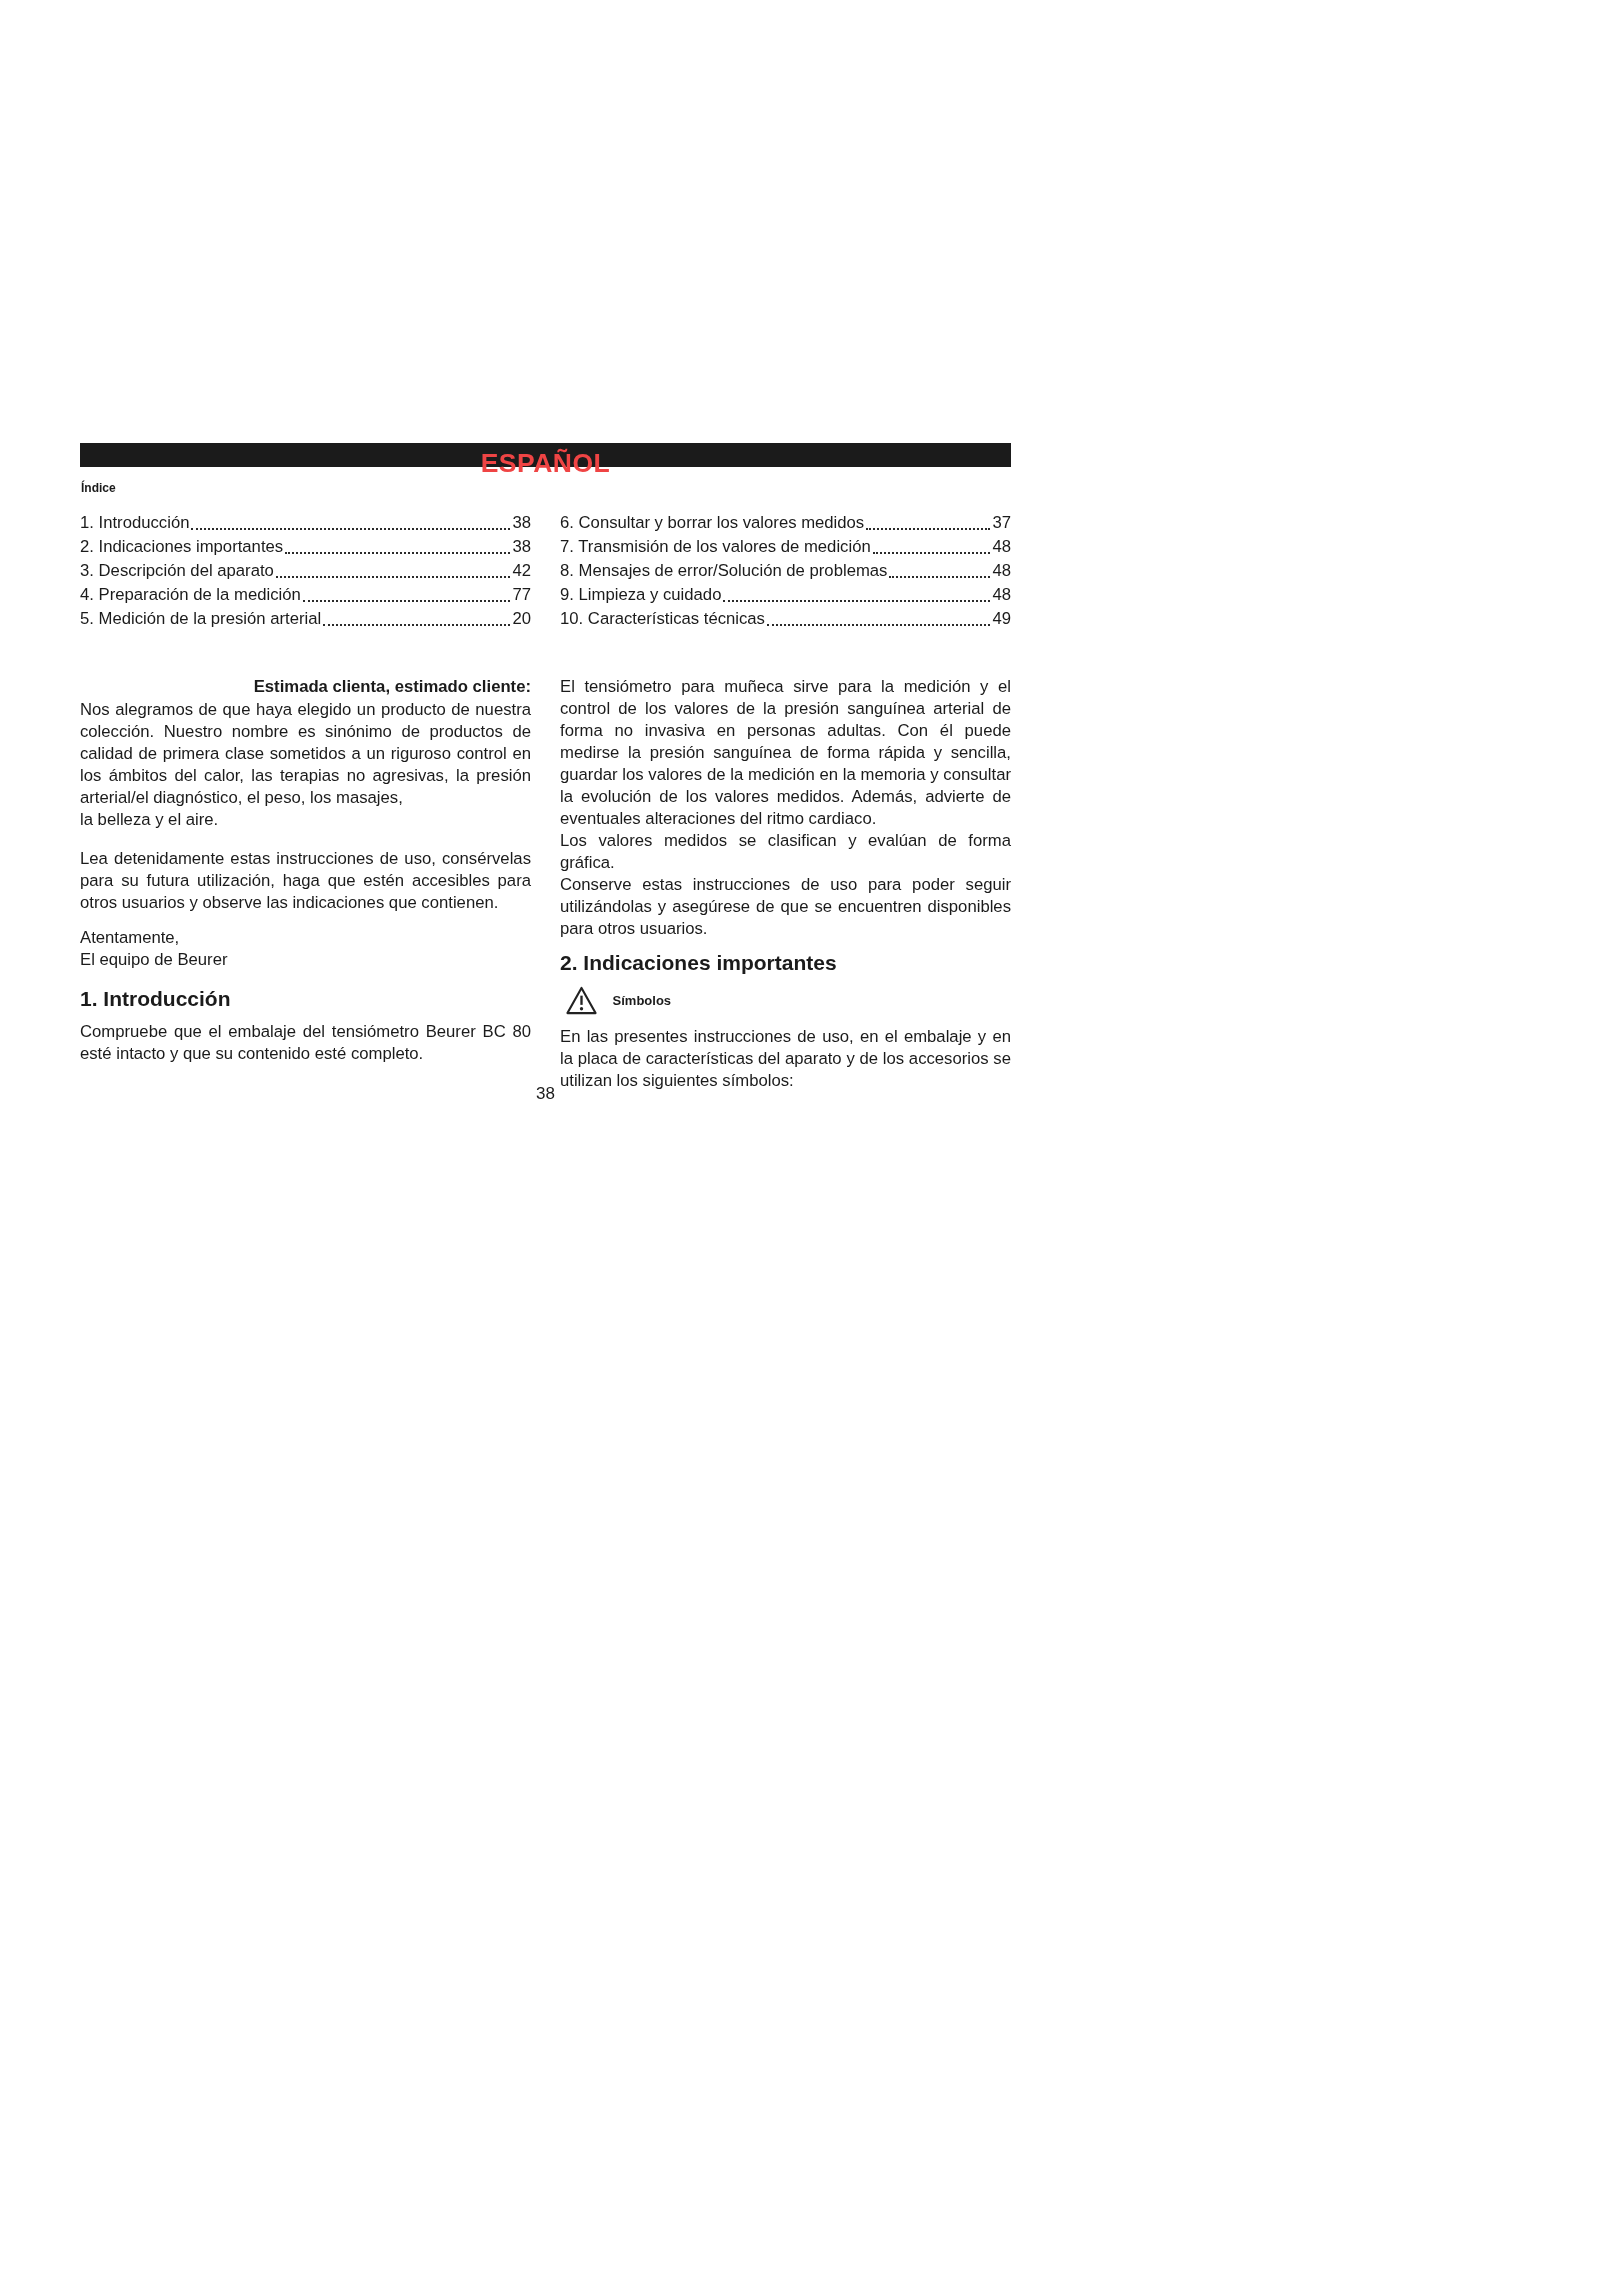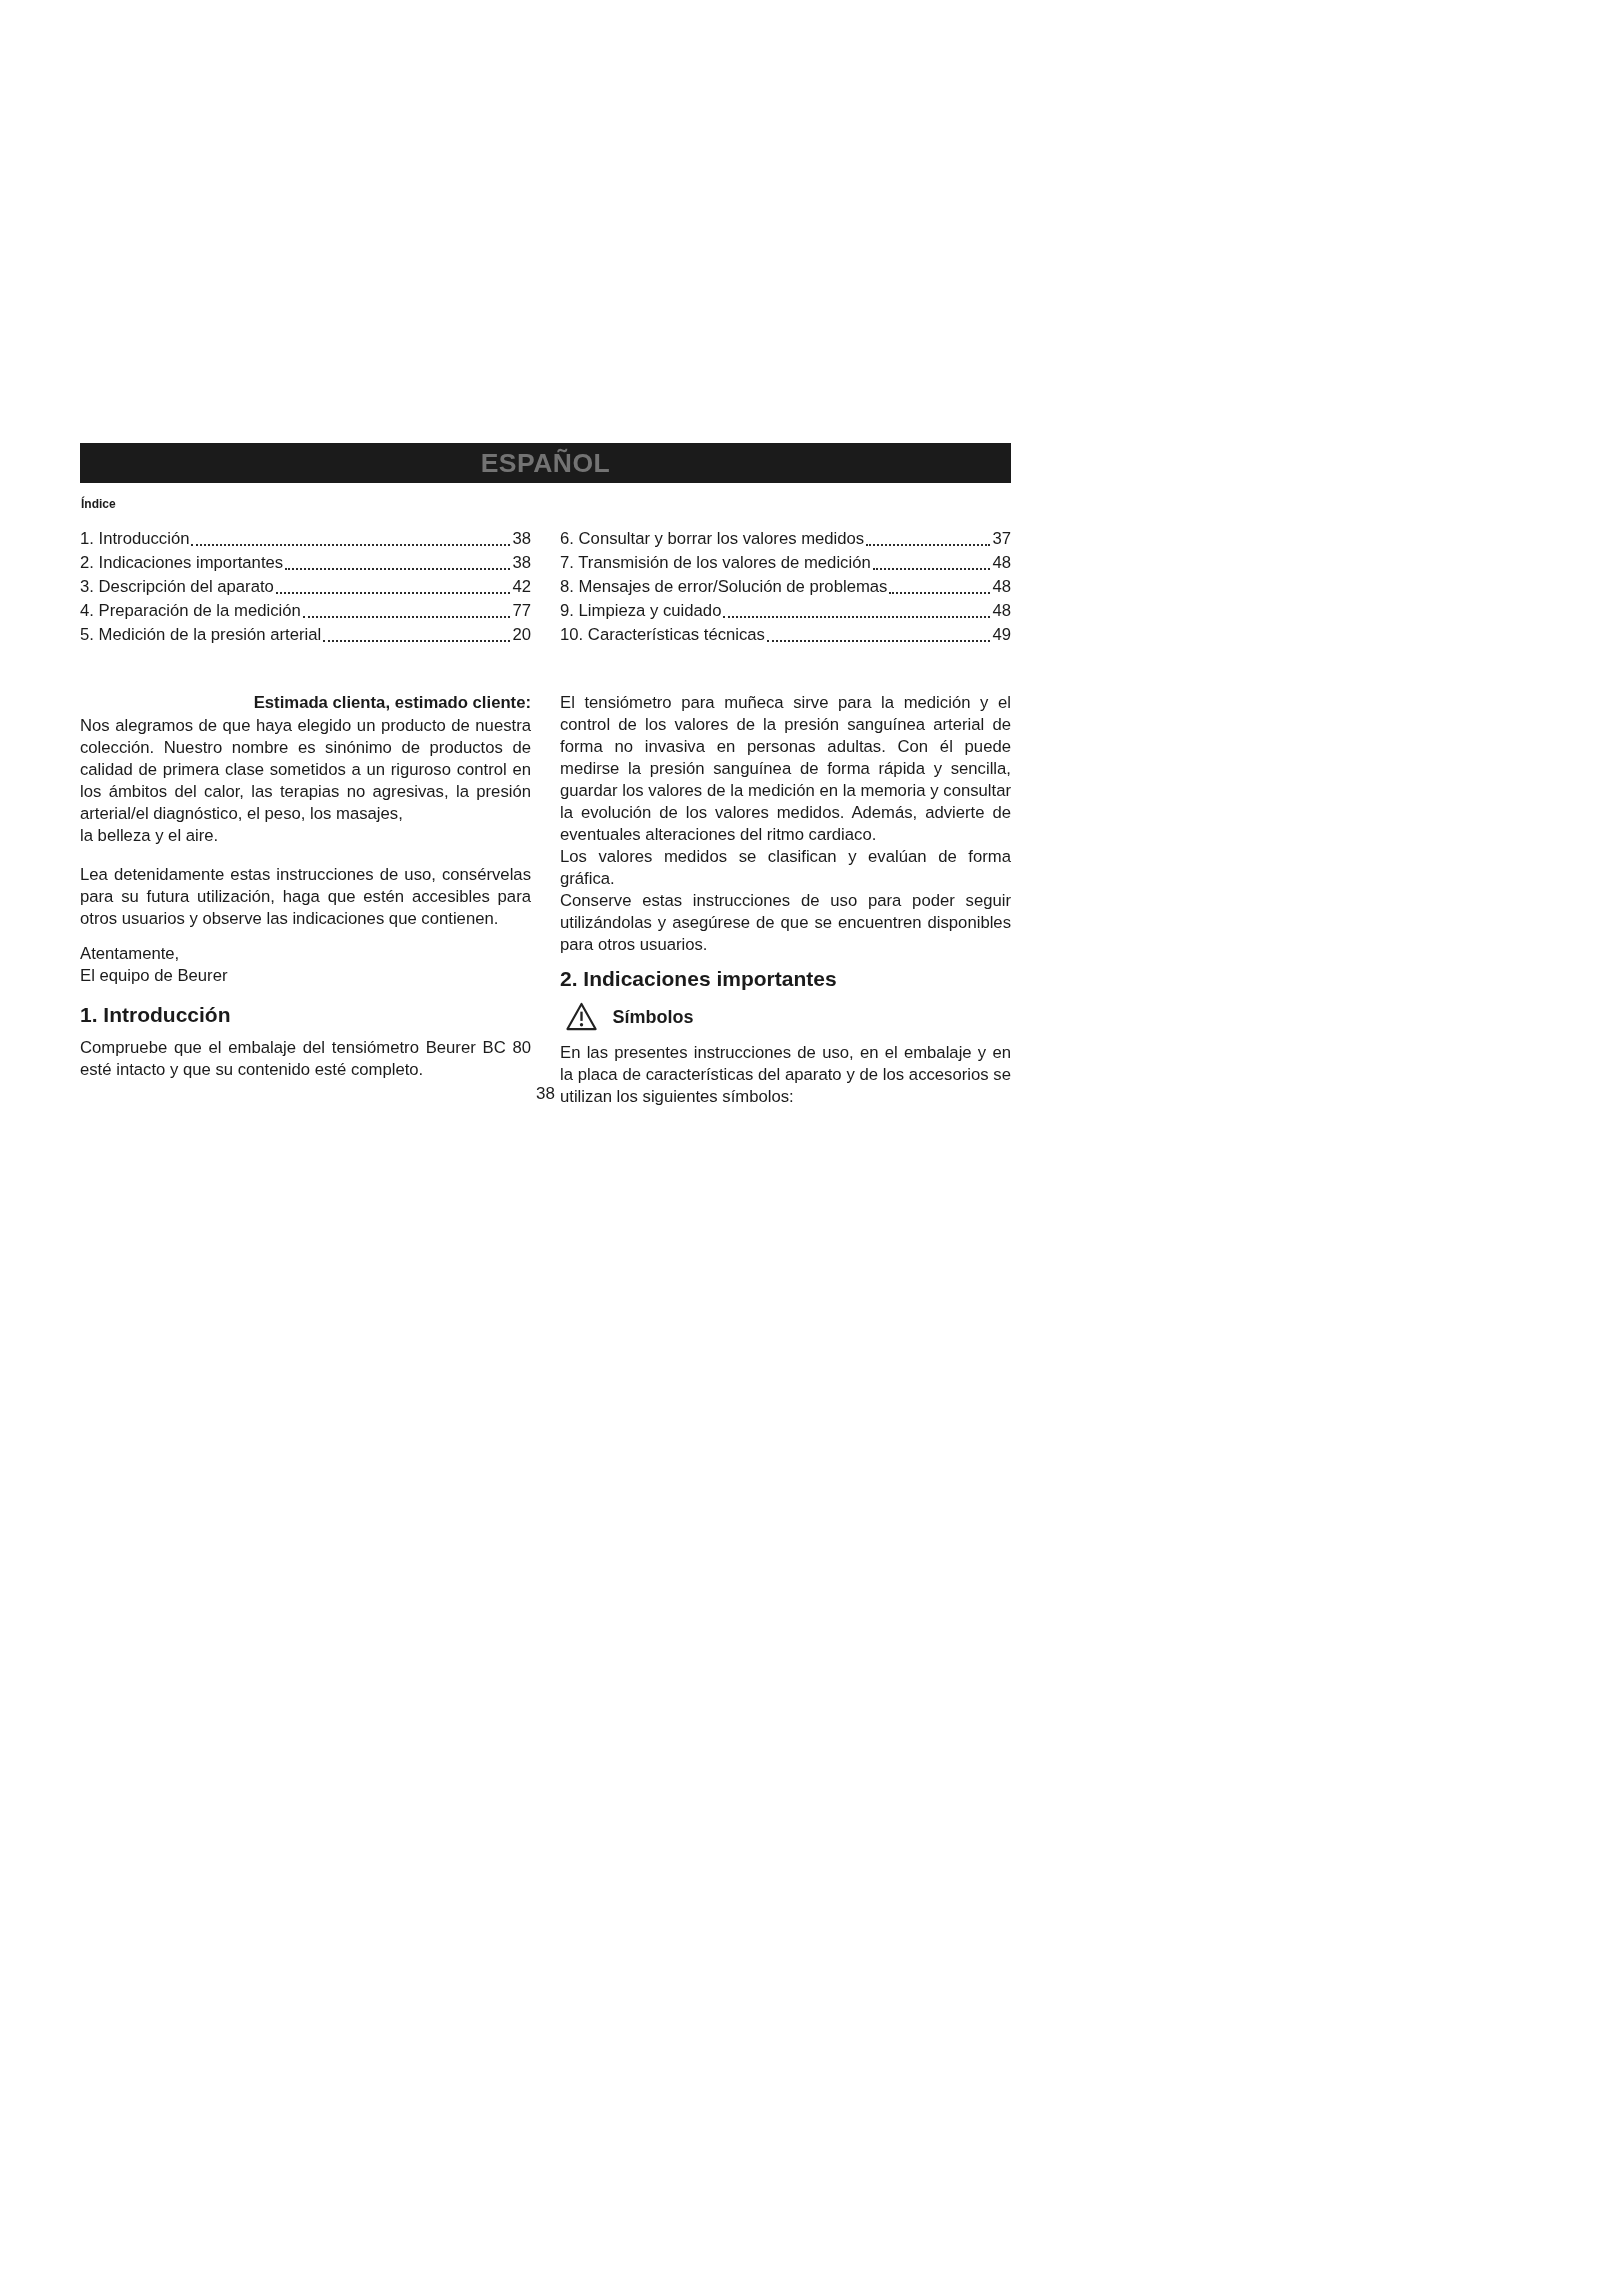--- a/index.html
+++ b/index.html
@@ -14,25 +14,25 @@
     overflow: hidden;
   }
   .content {
     position: absolute;
     left: 80px;
     top: 443px;
     width: 931px;
   }
   .banner {
     background: #1b1b1b;
-    color: #737373;
+    color: #ef4444;
     text-align: center;
     font-weight: bold;
     font-size: 26.5px;
-    height: 40px;
+    height: 24px;
     line-height: 40px;
     letter-spacing: 0.5px;
     margin-bottom: 13.7px;
   }
   .toc-heading {
     font-weight: bold;
     font-size: 12px;
     margin: 0 0 16.7px 1px;
   }
   .toc {
@@ -89,21 +89,21 @@
   }
   .col-right h2.section { margin-top: 9.8px; }
   .symbols-row {
     display: flex;
     align-items: center;
     gap: 14.7px;
     margin: 2px 0 9.8px 4.9px;
   }
   .symbols-label {
     font-weight: bold;
-    font-size: 18px;
+    font-size: 13px;
   }
   .warn-icon { display: inline-block; width: 33px; height: 31px; }
   .page-number {
     position: absolute;
     top: 1084px;
     left: 80px;
     width: 931px;
     text-align: center;
     font-size: 17px;
   }

